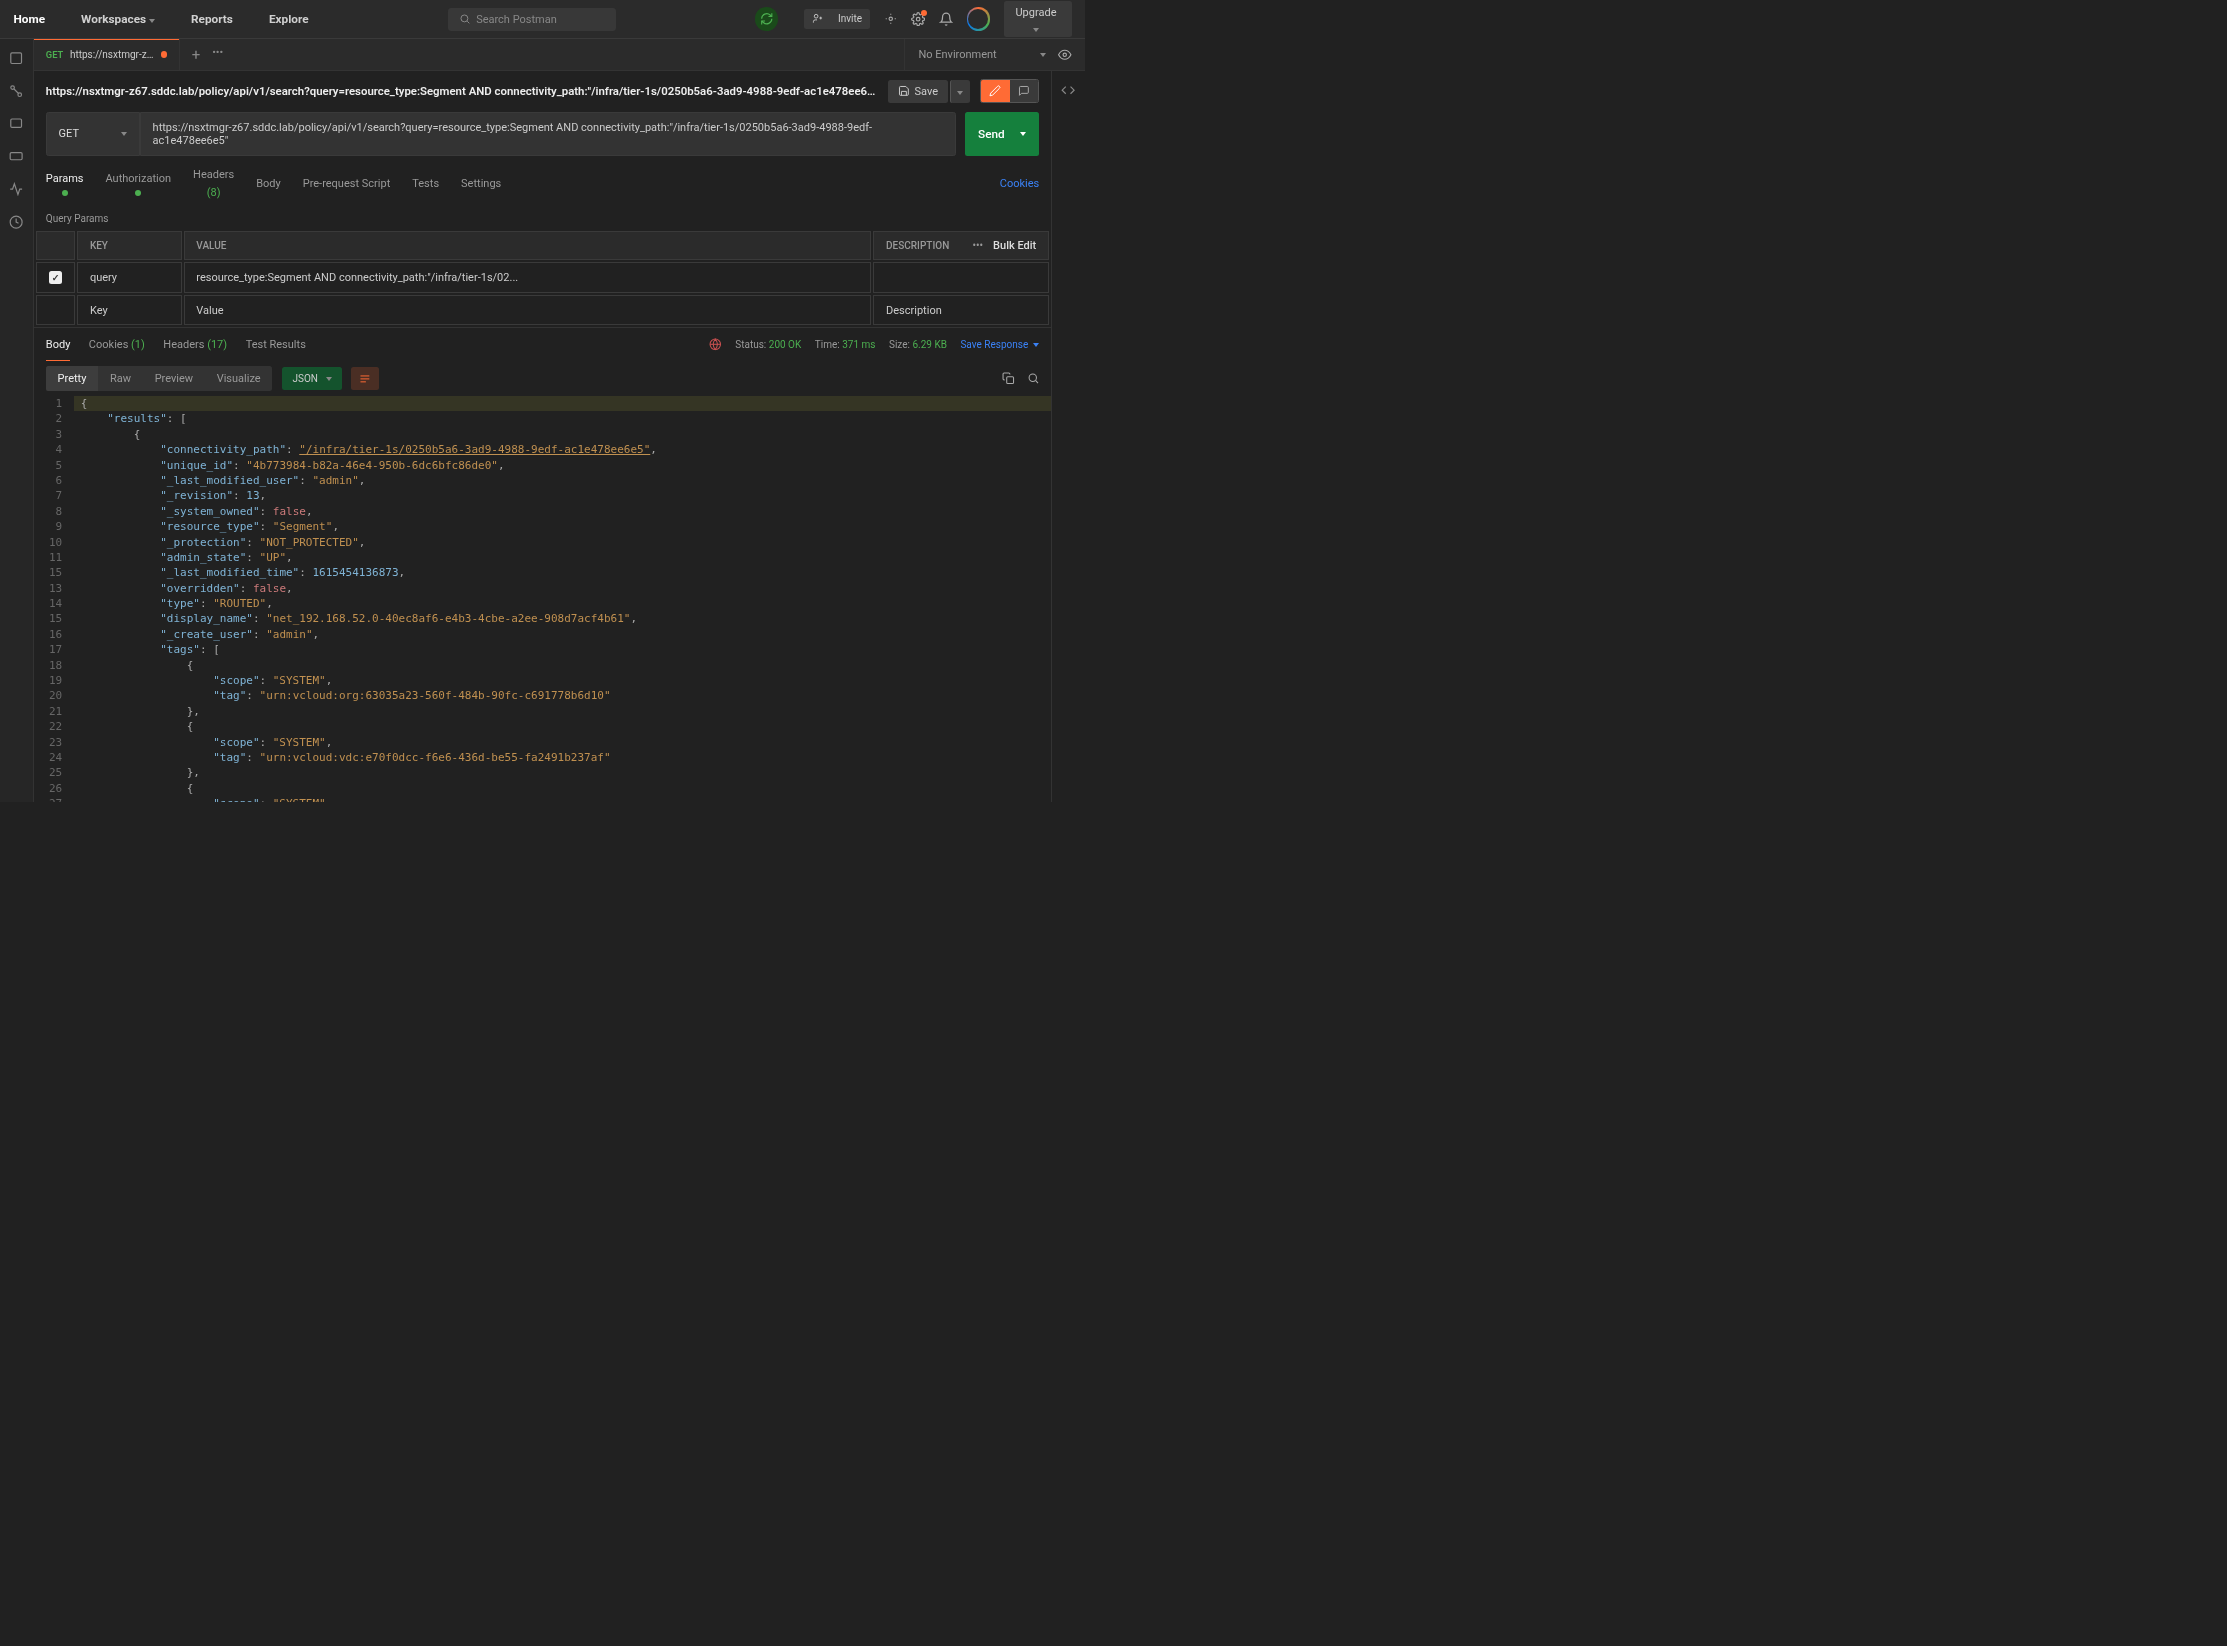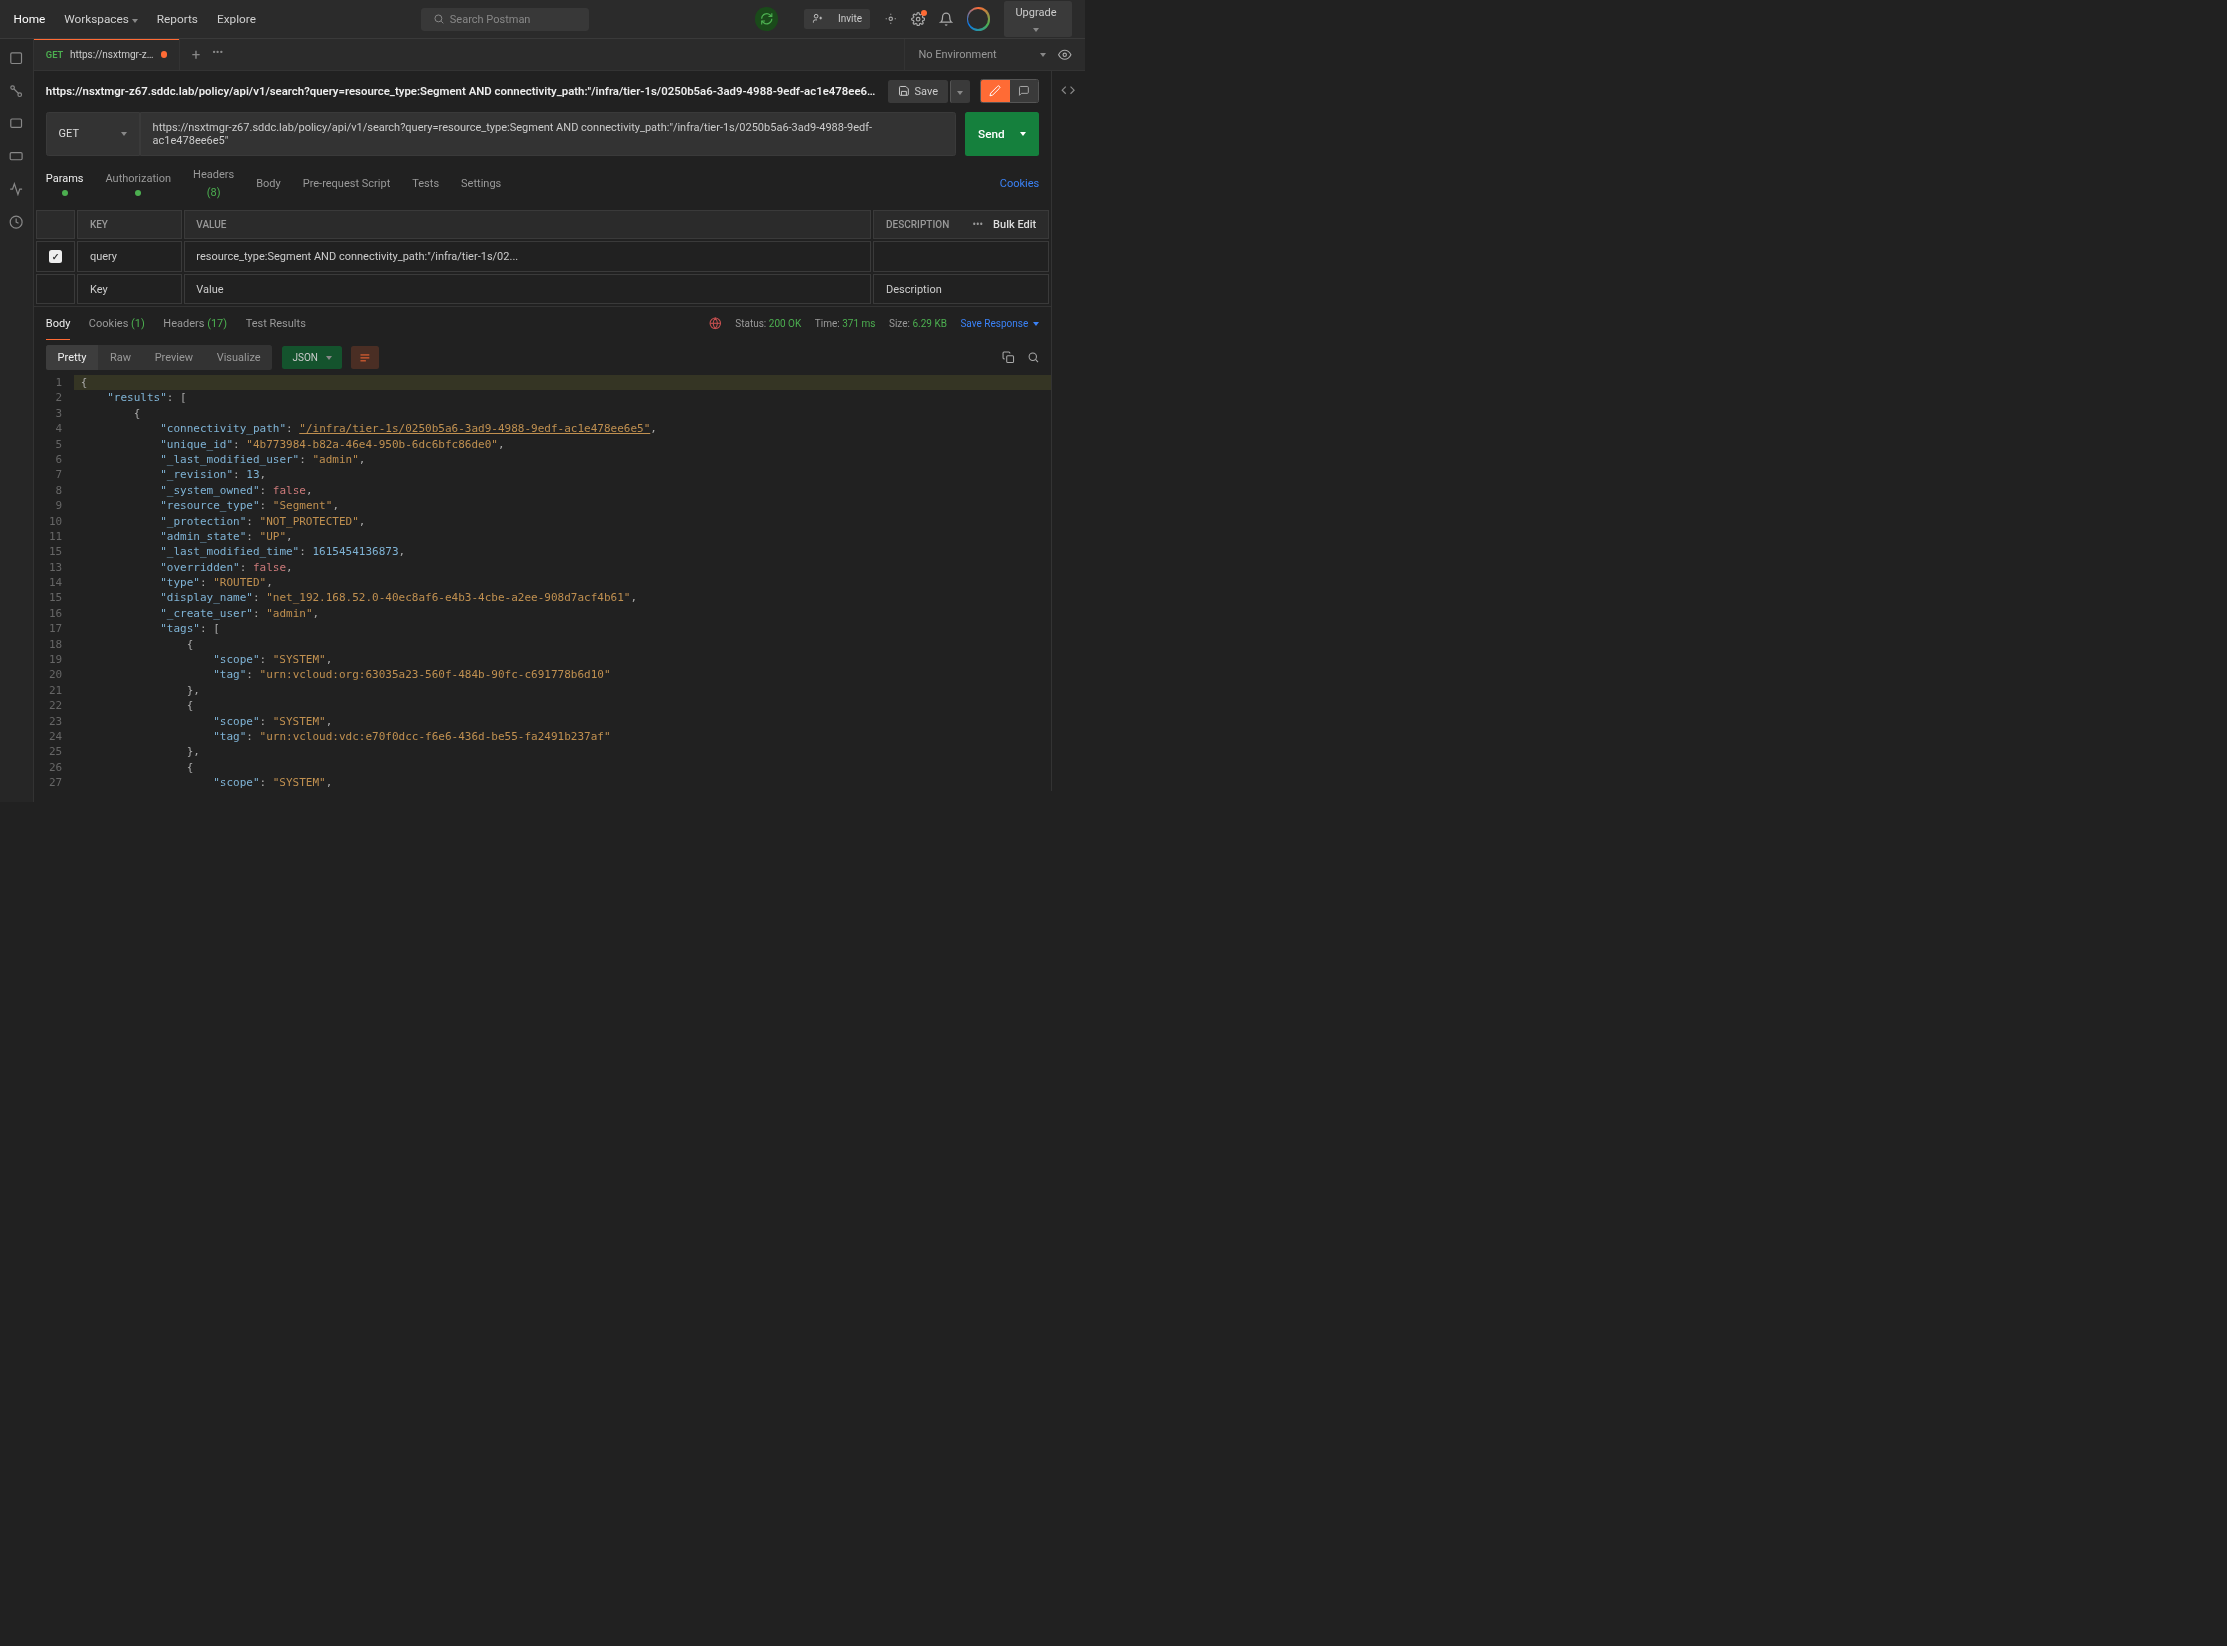--- a/index.html
+++ b/index.html
@@ -13,21 +13,21 @@
   height: 802px;
 }
 .topbar {
   display: flex;
   align-items: center;
   height: 39px;
   background: #2b2b2b;
   border-bottom: 0.8px solid #3a3a3a;
   padding: 0 13.5px;
 }
-.topbar-nav { display: flex; gap: 19px; align-items: flex-end; }
+.topbar-nav { display: flex; gap: 36px; align-items: flex-end; font-weight: bold; }
 .topbar-nav-item { color: #d0d0d0; cursor: pointer; font-size: 11.8px; }
 .topbar-nav-item.active { color: #fff; }
 .topbar-center { flex: 1; display: flex; justify-content: center; }
 .search-box {
   display: flex; align-items: center; gap: 5px;
   background: #383838; border-radius: 3.4px;
   padding: 5px 11.8px; width: 168px; color: #888;
 }
 .topbar-right { display: flex; align-items: center; gap: 13.5px; }
 .invite-btn {
@@ -378,20 +378,21 @@
               <span>Headers</span> 
               <span class="count-badge">(8)</span>
             </div>
           <div class="req-tab">Body</div>
           <div class="req-tab">Pre-request Script</div>
           <div class="req-tab">Tests</div>
           <div class="req-tab">Settings</div>
           <div class="cookies-link">Cookies</div>
         </div>
 
+        <div class="section-label">Query Params</div>
 
         <table class="params-table">
           <thead>
             <tr>
               <th class="cb-cell"></th>
               <th>KEY</th>
               <th>VALUE</th>
               <th style="position:relative;">
                 <span>DESCRIPTION</span>
                 <div class="table-actions" style="position:absolute;right:0;top:50%;transform:translateY(-50%);">

